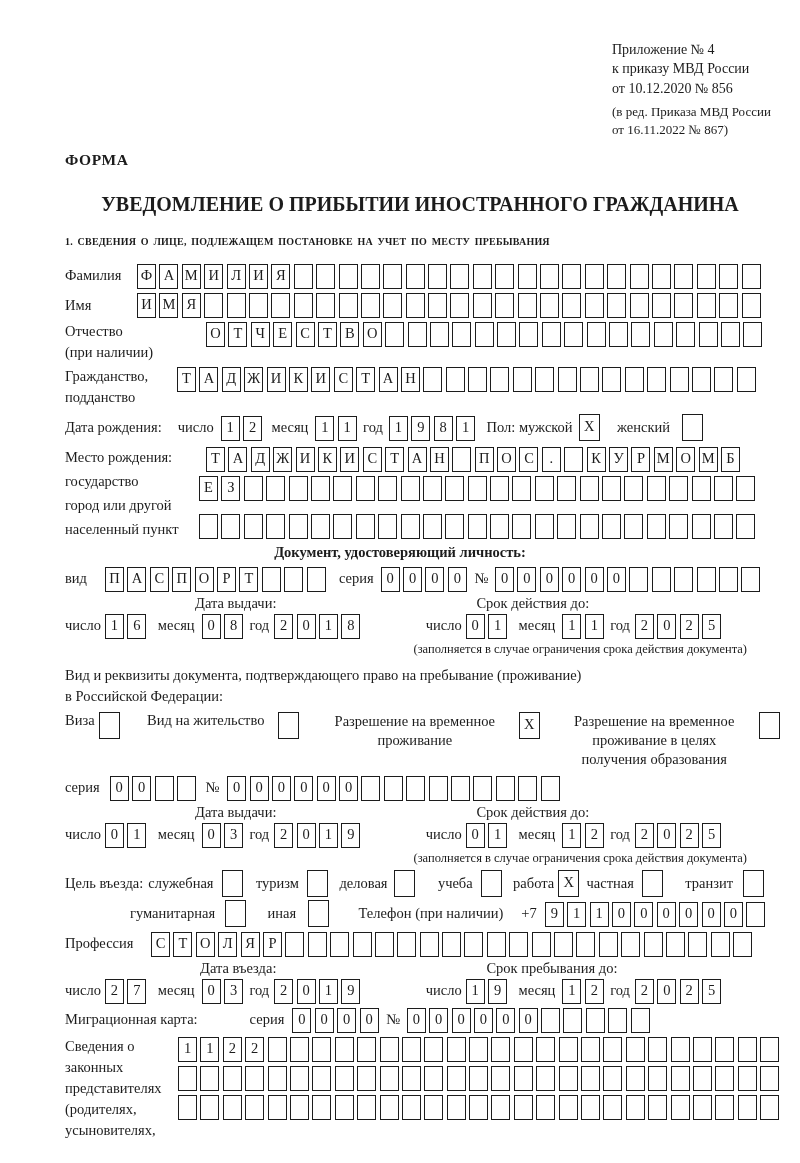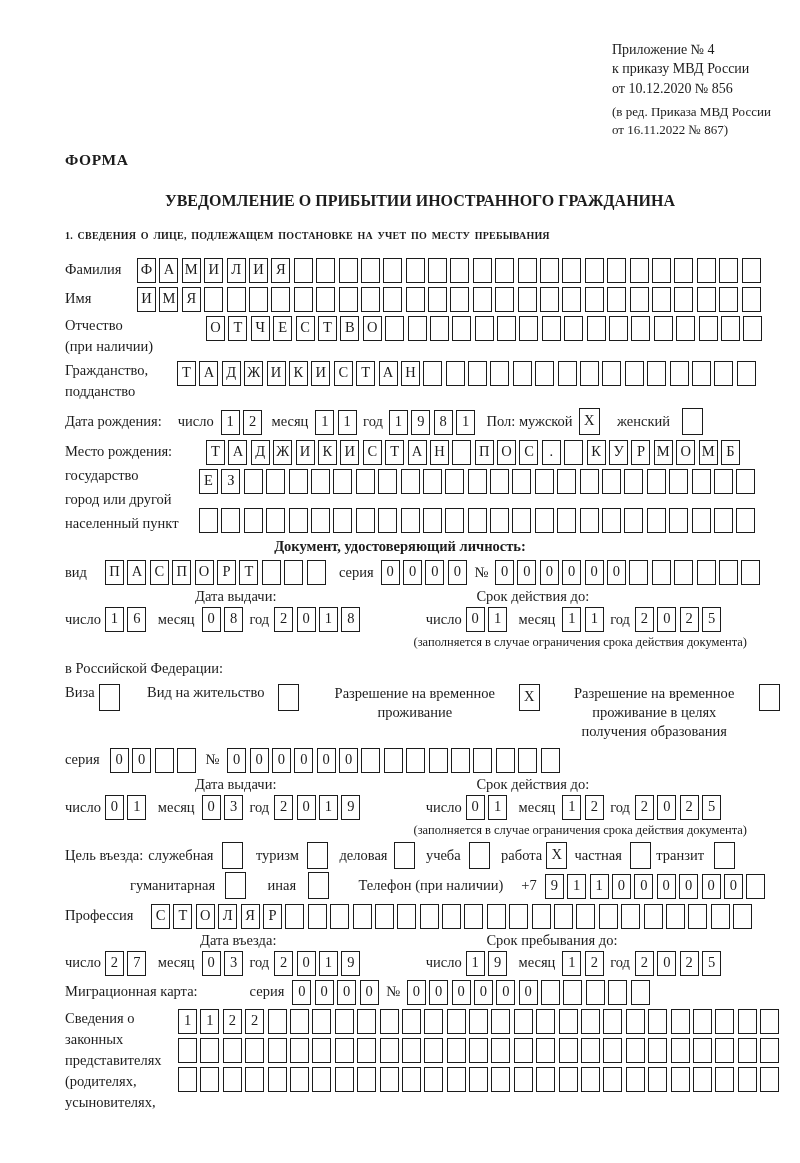--- a/index.html
+++ b/index.html
@@ -1,21 +1,21 @@
 <!DOCTYPE html>
 <html><head>
 <meta charset="utf-8">
 <style>
   html,body{margin:0;padding:0;background:#ffffff;}
   body{width:800px;height:1163px;color:#1c1c1c;font-family:"Liberation Serif",serif;font-size:14.5px;overflow:hidden;}
   .page{box-sizing:border-box;width:800px;height:1163px;padding:40px 25px 0 65px;}
   .hdr{margin-left:547px;font-size:14px;line-height:1.38;}
   .hdr-small{font-size:13px;margin-top:5px;line-height:1.38;}
   .forma{text-align:left;font-weight:bold;font-size:15.5px;margin-top:12px;letter-spacing:.6px;}
-  .title{text-align:center;font-weight:bold;font-size:16px;margin-top:20px;line-height:1.55;}
+  .title{text-align:center;font-weight:bold;font-size:20px;margin-top:20px;line-height:1.55;}
   .blank{display:inline-block;width:56px;border-bottom:2.5px solid #222;height:2px;margin-left:14px;}
   .sec{font-weight:bold;font-size:10px;margin-top:16px;margin-bottom:16px;letter-spacing:.2px;word-spacing:2px;}
   .frow{display:flex;align-items:center;margin-bottom:3px;}
   .twocol{display:flex;align-items:flex-start;margin-bottom:3px;}
   .lab{flex:none;}
   .cell{display:inline-block;box-sizing:border-box;width:19px;height:25px;border:1.7px solid #1c1c1c;margin-right:3.4px;text-align:center;font-size:14.5px;line-height:21px;vertical-align:middle;background:#fff;}
   .boxrow{white-space:nowrap;flex:none;line-height:25px;}
   .cb .cell{width:21px;height:27px;line-height:23px;}
   .center-bold{text-align:center;font-weight:bold;margin:3px 40px 4px 0;font-size:14.5px;}
   .dhead{display:flex;margin:1px 0 1px 0;}
@@ -126,20 +126,21 @@
     <span class="lab" style="margin:0 4px 0 62px">число</span>
     <span class="boxrow"><span class="cell">0</span><span class="cell">1</span></span>
     <span class="lab" style="margin:0 7px 0 8px">месяц</span>
     <span class="boxrow"><span class="cell">1</span><span class="cell">1</span></span>
     <span class="lab" style="margin:0 5px 0 3px">год</span>
     <span class="boxrow"><span class="cell">2</span><span class="cell">0</span><span class="cell">2</span><span class="cell">5</span></span>
   </div>
   <div class="note">(заполняется в случае ограничения срока действия документа)</div>
 
   <div class="intro">
+    <div>Вид и реквизиты документа, подтверждающего право на пребывание (проживание)</div>
     <div>в Российской Федерации:</div>
   </div>
 
   <div class="twocol" style="margin-top:4px">
     <span class="lab">Виза</span>
     <span class="boxrow cb" style="margin-left:4px"><span class="cell">&nbsp;</span></span>
     <span class="lab" style="margin-left:24px">Вид на жительство</span>
     <span class="boxrow cb" style="margin-left:14px"><span class="cell">&nbsp;</span></span>
     <div class="cb-lab" style="width:184px;margin-left:20px">
       <div>Разрешение на временное</div>
@@ -182,27 +183,27 @@
   <div class="note">(заполняется в случае ограничения срока действия документа)</div>
 
   <div class="frow" style="margin-top:4px">
     <span class="lab" style="margin-right:5px">Цель въезда:</span>
     <span class="lab">служебная</span>
     <span class="boxrow cb" style="margin-left:8px"><span class="cell">&nbsp;</span></span>
     <span class="lab" style="margin-left:10px">туризм</span>
     <span class="boxrow cb" style="margin-left:8px"><span class="cell">&nbsp;</span></span>
     <span class="lab" style="margin-left:8px">деловая</span>
     <span class="boxrow cb" style="margin-left:6px"><span class="cell">&nbsp;</span></span>
-    <span class="lab" style="margin-left:8px">учеба</span>
+    <span class="lab" style="margin-left:20px">учеба</span>
     <span class="boxrow cb" style="margin-left:8px"><span class="cell">&nbsp;</span></span>
     <span class="lab" style="margin-left:8px">работа</span>
     <span class="boxrow cb" style="margin-left:4px"><span class="cell">X</span></span>
     <span class="lab" style="margin-left:4px">частная</span>
     <span class="boxrow cb" style="margin-left:8px"><span class="cell">&nbsp;</span></span>
-    <span class="lab" style="margin-left:2px">транзит</span>
+    <span class="lab" style="margin-left:19px">транзит</span>
     <span class="boxrow cb" style="margin-left:10px"><span class="cell">&nbsp;</span></span>
   </div>
 
   <div class="frow">
     <span class="lab" style="margin-left:65px">гуманитарная</span>
     <span class="boxrow cb" style="margin-left:10px"><span class="cell">&nbsp;</span></span>
     <span class="lab" style="margin-left:18px">иная</span>
     <span class="boxrow cb" style="margin-left:12px"><span class="cell">&nbsp;</span></span>
     <span class="lab" style="margin-left:26px">Телефон (при наличии)</span>
     <span class="lab" style="margin:0 8px 0 18px">+7</span>

